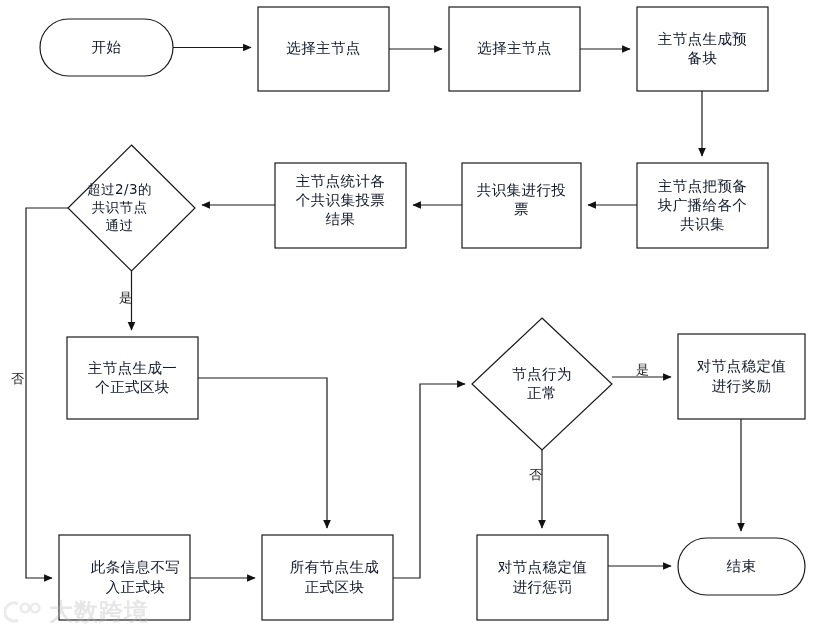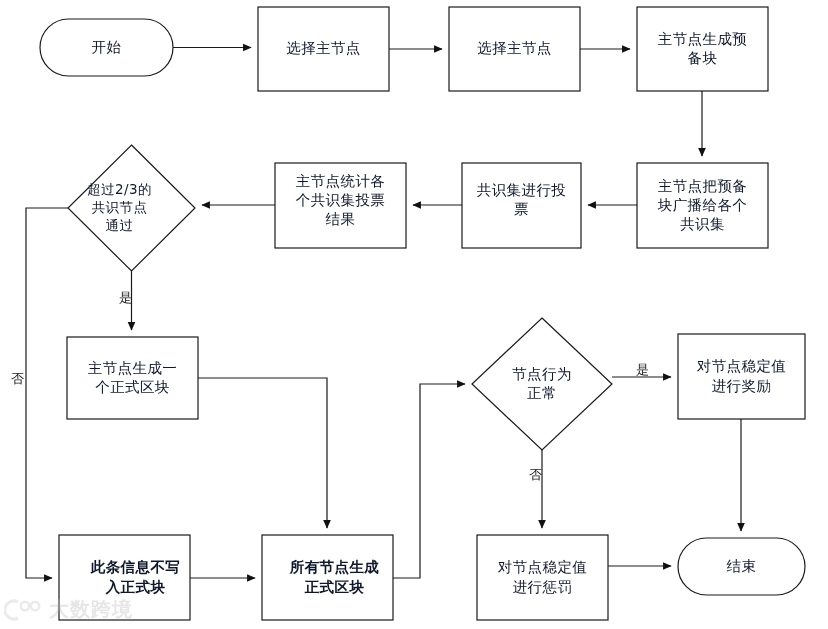--- a/index.html
+++ b/index.html
@@ -50,21 +50,21 @@
     position: absolute;
     left: 4px;
     top: 596px;
     display: flex;
     align-items: center;
     gap: 5px;
     opacity: 0.34;
     pointer-events: none;
   }
   #watermark .wm-text {
-    font-size: 20px;
+    font-size: 24px;
     color: #b8b8b8;
     letter-spacing: 1px;
     font-weight: bold;
   }
 </style>
 </head>
 <body>
 
 <div id="canvas">
 
@@ -152,23 +152,23 @@
 结果</div>
   <div class="node-label" style="left:56px;  top:145px; width:127px; height:126px; font-size:13.5px;">超过2/3的
 共识节点
 通过</div>
   <div class="node-label" style="left:67px;  top:337px; width:131px; height:82px;">主节点生成一
 个正式区块</div>
   <div class="node-label" style="left:472px; top:318px; width:140px; height:132px;">节点行为
 正常</div>
   <div class="node-label" style="left:678px; top:334px; width:127px; height:85px;">对节点稳定值
 进行奖励</div>
-  <div class="node-label" style="left:59px;  top:535px; width:153px; height:85px;font-weight:bold;">此条信息不写
+  <div class="node-label" style="left:59px;  top:535px; width:153px; height:85px;">此条信息不写
 入正式块</div>
-  <div class="node-label" style="left:262px; top:535px; width:145px; height:85px;font-weight:bold;">所有节点生成
+  <div class="node-label" style="left:262px; top:535px; width:145px; height:85px;">所有节点生成
 正式区块</div>
   <div class="node-label" style="left:477px; top:535px; width:131px; height:85px;">对节点稳定值
 进行惩罚</div>
   <div class="node-label" style="left:678px; top:538px; width:127px; height:57px;">结束</div>
 
   <div class="edge-label" style="left:119px; top:291px;">是</div>
   <div class="edge-label" style="left:11px;  top:372px;">否</div>
   <div class="edge-label" style="left:636px; top:363px;">是</div>
   <div class="edge-label" style="left:529px; top:468px;">否</div>
 

